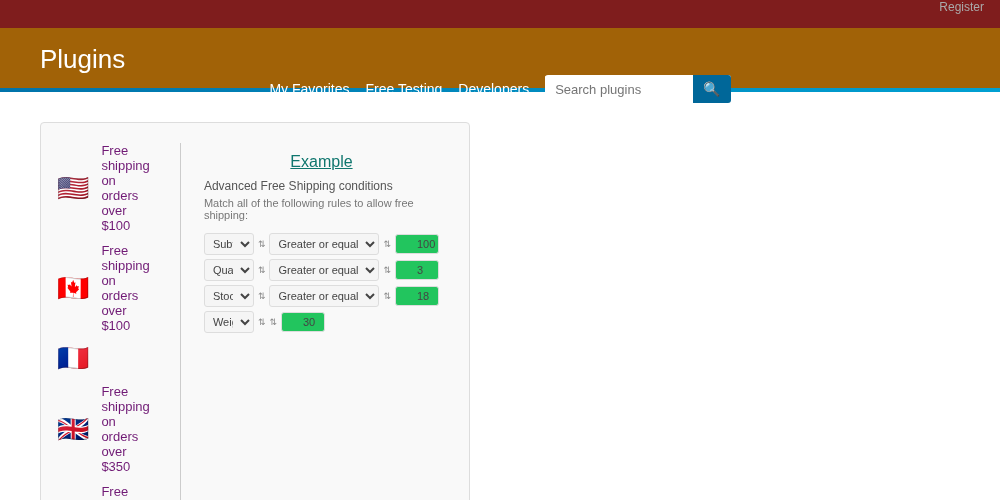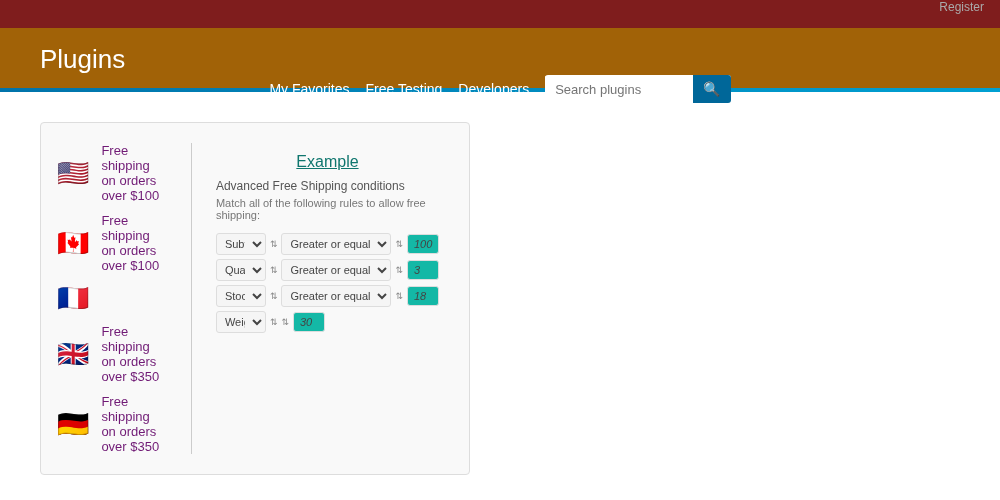--- a/index.html
+++ b/index.html
@@ -172,28 +172,27 @@
 
     .cond-field {
       width: 50px;
     }
 
     .cond-op {
       width: 110px;
     }
 
     .cond-value {
-      background: #14b8a6;
+      background: #22c55e;
       border: 1px solid #ddd;
       border-radius: 3px;
-      padding: 3px 6px;
+      padding: 3px 21px;
       font-size: 11px;
       color: #444;
       width: 32px;
-      font-style: italic;
     }
 
     .arrow-icon {
       font-size: 9px;
       color: #888;
     }
   </style>
 </head>
 <body>
 

